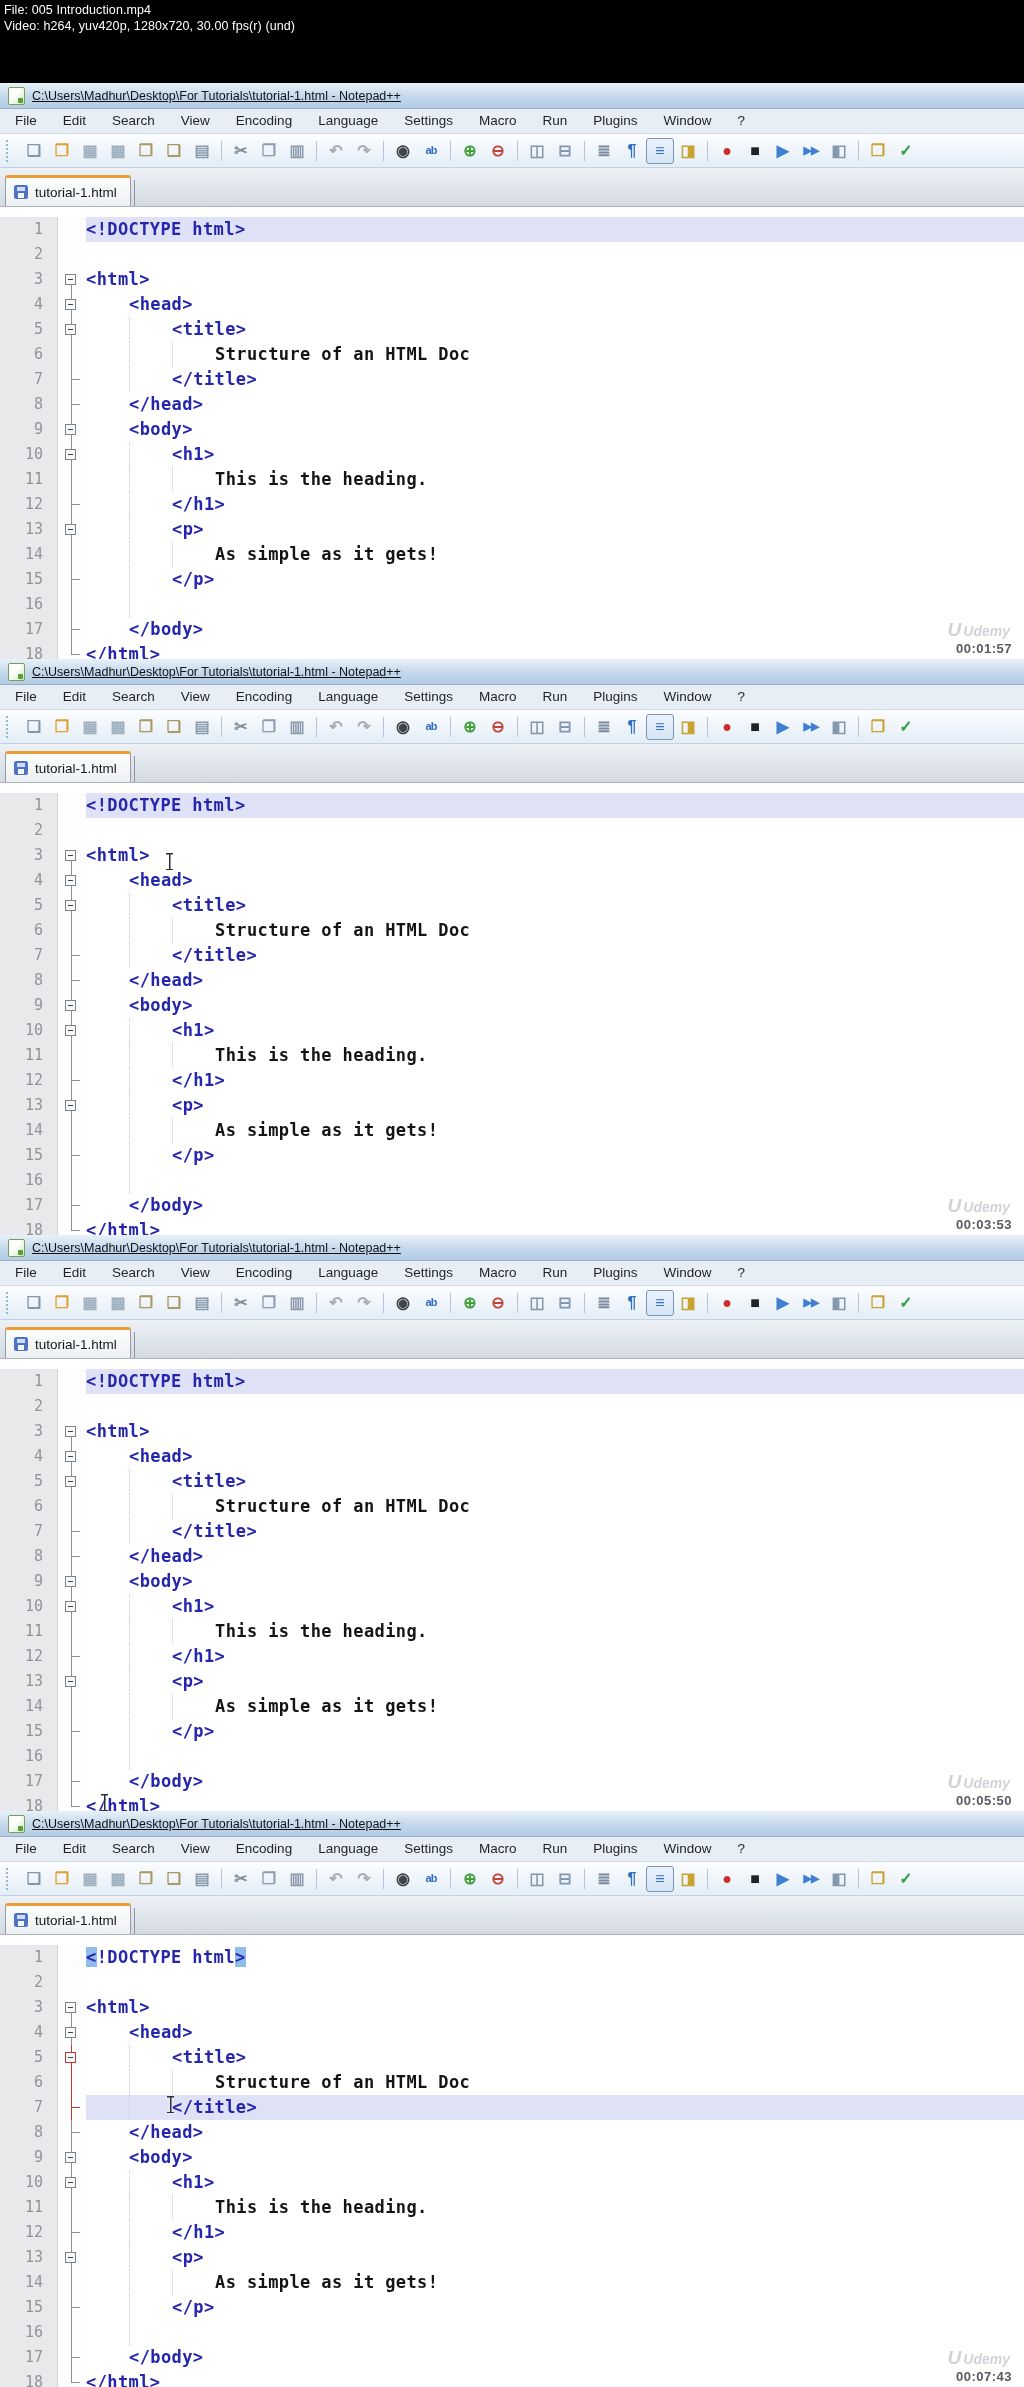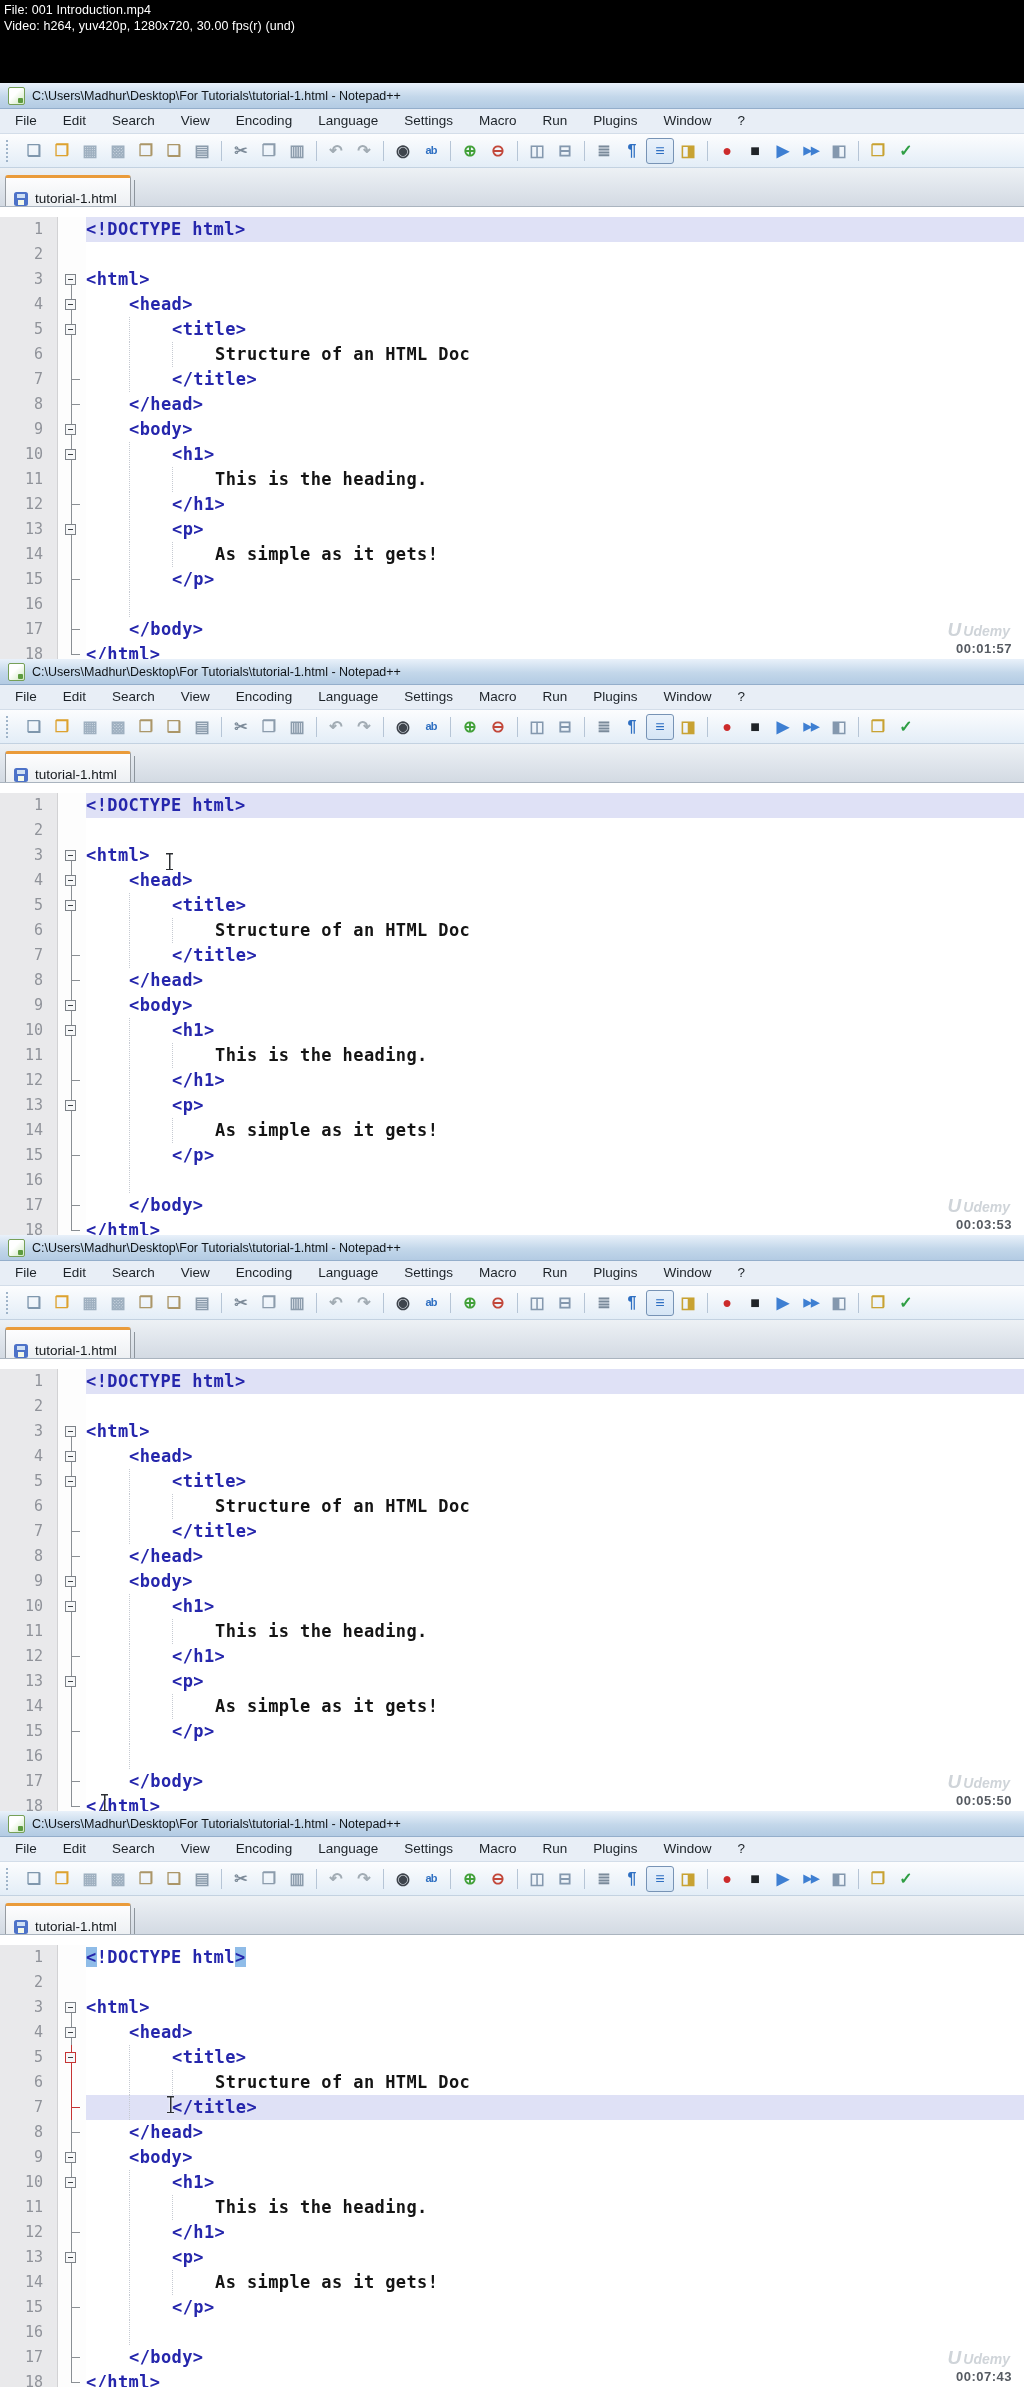--- a/index.html
+++ b/index.html
@@ -12,35 +12,35 @@
   #hdr .hline{font-size:12.5px;line-height:16px;white-space:nowrap;letter-spacing:.1px;}
   
   .frame{position:relative;width:1024px;height:576px;background:#fff;overflow:hidden;}
   .titlebar{height:26px;background:linear-gradient(#e9f1fa,#c3d7ea 55%,#b3cbe3);
     border-bottom:1px solid #94aecb;display:flex;align-items:center;gap:7px;
     padding:0 8px;box-sizing:border-box;}
   .npp-icon{width:15px;height:16px;flex:none;border:1px solid #76a058;border-radius:2px;
     background:linear-gradient(135deg,#ffffff 40%,#cde8bd);position:relative;}
   .npp-icon::after{content:"";position:absolute;right:1px;bottom:1px;width:5px;height:5px;
     background:#5d9b3f;border-radius:1px;}
-  .title-text{font-size:12.5px;color:#101418;white-space:nowrap;}
+  .title-text{font-size:12.5px;color:#101418;white-space:nowrap;text-decoration:underline;}
   .menubar{height:24px;background:#e8eef6;border-bottom:1px solid #d3dde9;
     display:flex;align-items:center;font-size:13.5px;color:#1c2228;padding-left:2px;}
   .menu-item{padding:3px 13px 4px 13px;white-space:nowrap;}
   .toolbar{height:33px;background:linear-gradient(#fcfdfe,#e3edf7);
     border-bottom:1px solid #c3d2e1;display:flex;align-items:center;padding-left:6px;}
   .grip{width:4px;height:22px;border-left:2px dotted #9fb4c9;margin-right:8px;flex:none;}
   .ticon{width:26px;height:24px;flex:none;display:flex;align-items:center;justify-content:center;
     font-size:16px;line-height:1;font-weight:bold;border:1px solid transparent;border-radius:3px;}
   .ticon.small{font-size:11px;letter-spacing:-1px;}
   .ticon.active{border:1px solid #7793b5;background:linear-gradient(#eaf2fb,#d5e5f5);}
   .tsep{width:1px;height:20px;background:#b6c5d6;margin:0 5px;flex:none;}
   .tabbar{height:39px;background:linear-gradient(#edf1f5,#d3dae3);display:flex;
     align-items:flex-end;padding-left:5px;box-sizing:border-box;border-bottom:1px solid #aab4bf;}
-  .tab{height:31px;display:flex;align-items:flex-end;gap:7px;padding:0 13px 0 8px;
+  .tab{height:31px;display:flex;align-items:center;gap:7px;padding:0 13px 0 8px;
     background:linear-gradient(#fdfdfe,#edf0f3);border:1px solid #979ca2;border-bottom:none;
     border-top:3px solid #ea9b3a;border-radius:3px 3px 0 0;font-size:13.5px;color:#14181c;
     box-sizing:border-box;}
   .floppy-icon{width:14px;height:14px;flex:none;background:#4d72c8;border-radius:2.5px;position:relative;}
   .floppy-icon::before{content:"";position:absolute;left:3px;right:3px;top:1.5px;height:4.5px;background:#cfe0f5;}
   .floppy-icon::after{content:"";position:absolute;left:4px;right:4px;bottom:1.5px;height:5px;background:#f4f8e8;}
   .tab-divider{width:1px;height:26px;background:#8d959d;margin-left:3px;}
   
   .editor{height:454px;box-sizing:border-box;padding-top:10px;background:#fff;position:relative;}
   .line{display:flex;height:25px;font-family:"DejaVu Sans Mono",monospace;}
@@ -75,21 +75,21 @@
     background:
       linear-gradient(#2c2f33,#2c2f33) 50% 0/7px 1.5px no-repeat,
       linear-gradient(#2c2f33,#2c2f33) 50% 100%/7px 1.5px no-repeat,
       linear-gradient(#2c2f33,#2c2f33) 50% 50%/1.5px 100% no-repeat;
     filter:drop-shadow(0 0 1px rgba(255,255,255,.95));}
 </style>
 </head>
 <body>
 
 <div id="hdr">
-    <div class="hline">File: 001 Introduction.mp4</div>
+    <div class="hline">File: 005 Introduction.mp4</div>
     <div class="hline">Video: h264, yuv420p, 1280x720, 30.00 fps(r) (und)</div>
   </div>
 <div id="frames">
     <div class="frame">
       <div class="titlebar">
         <span class="npp-icon"></span>
         <span class="title-text">C:\Users\Madhur\Desktop\For Tutorials\tutorial-1.html - Notepad++</span>
       </div>
       <div class="menubar">
         <span class="menu-item">File</span>

